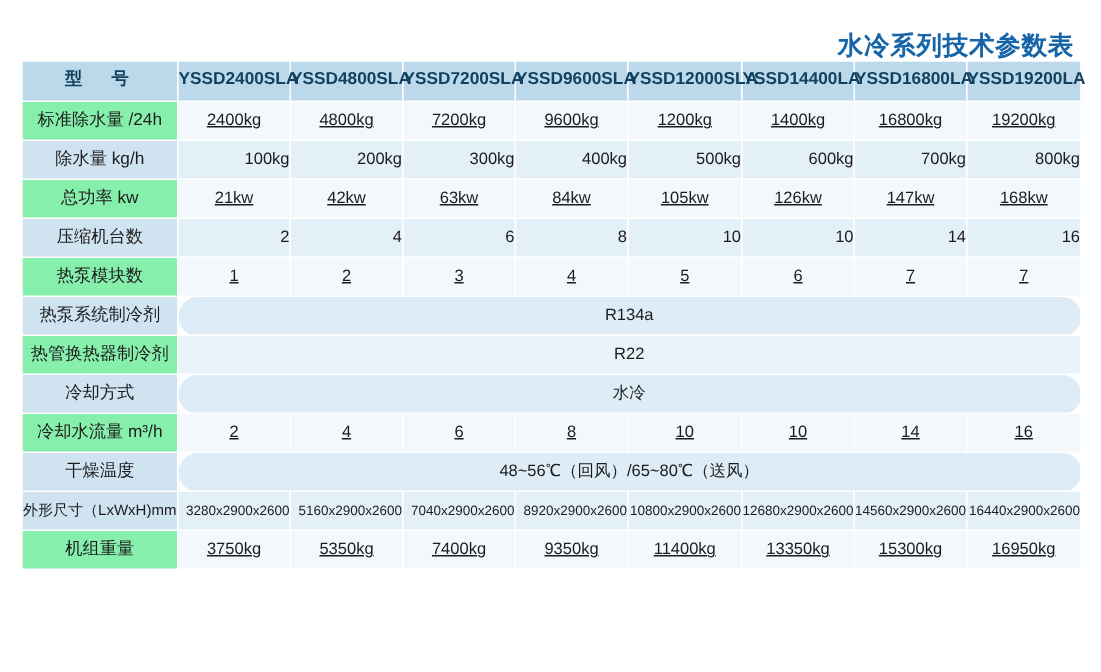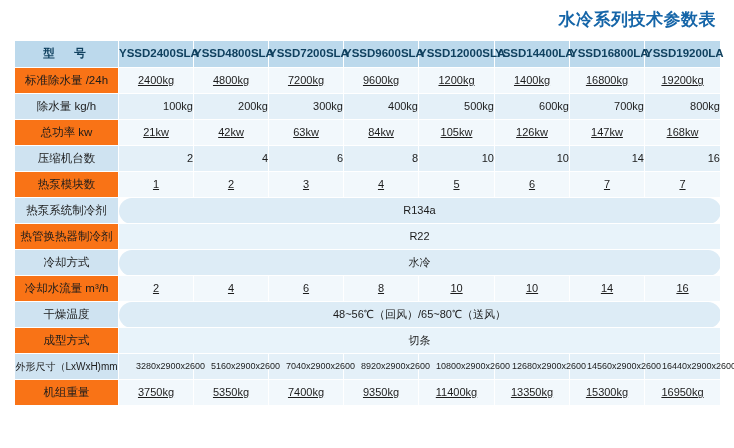--- a/index.html
+++ b/index.html
@@ -16,21 +16,21 @@
   }
   #page {
     position: relative;
     width: 734px;
     height: 448px;
     box-sizing: border-box;
   }
   #title {
     position: absolute;
     right: 18px;
-    top: 8px;
+    top: 19px;
     font-size: 17px;
     font-weight: bold;
     color: #1565a8;
     letter-spacing: 0.5px;
     white-space: nowrap;
   }
   #table-wrap {
     position: absolute;
     left: 14px;
     top: 40px;
@@ -76,35 +76,34 @@
   
   tr.band-a td.data {
     background: #f2f8fc;
     text-decoration: underline;
   }
   tr.band-b td.data {
     background: #e4f0f8;
     text-align: right;
   }
   tr.band-a td.label-col {
-    background: #f97316;
+    background: #86efac;
   }
   tr.band-b td.label-col {
     background: #cfe3f1;
   }
   td.span {
     background: #e8f3fa;
   }
   tr.band-b td.span {
     background: #ddecf6;
     border-radius: 13px;
   }
   td.tiny {
     font-size: 9px;
-    padding-left: 17px;
   }
 </style>
 </head>
 <body>
 
 <div id="page">
 
   <div id="title">水冷系列技术参数表</div>
 
   <div id="table-wrap">
@@ -207,24 +206,20 @@
             <td class="data">8</td>
             <td class="data">10</td>
             <td class="data">10</td>
             <td class="data">14</td>
             <td class="data">16</td>
           </tr>
           <tr class="band-b">
             <td class="label-col">干燥温度</td>
             <td colspan="8" class="span">48~56℃（回风）/65~80℃（送风）</td>
           </tr>
-          <tr class="band-a">
-            <td class="label-col">成型方式</td>
-            <td colspan="8" class="span">切条</td>
-          </tr>
           <tr class="band-b">
             <td class="label-col small">外形尺寸（LxWxH)mm</td>
             <td class="data tiny">3280x2900x2600</td>
             <td class="data tiny">5160x2900x2600</td>
             <td class="data tiny">7040x2900x2600</td>
             <td class="data tiny">8920x2900x2600</td>
             <td class="data tiny">10800x2900x2600</td>
             <td class="data tiny">12680x2900x2600</td>
             <td class="data tiny">14560x2900x2600</td>
             <td class="data tiny">16440x2900x2600</td>

